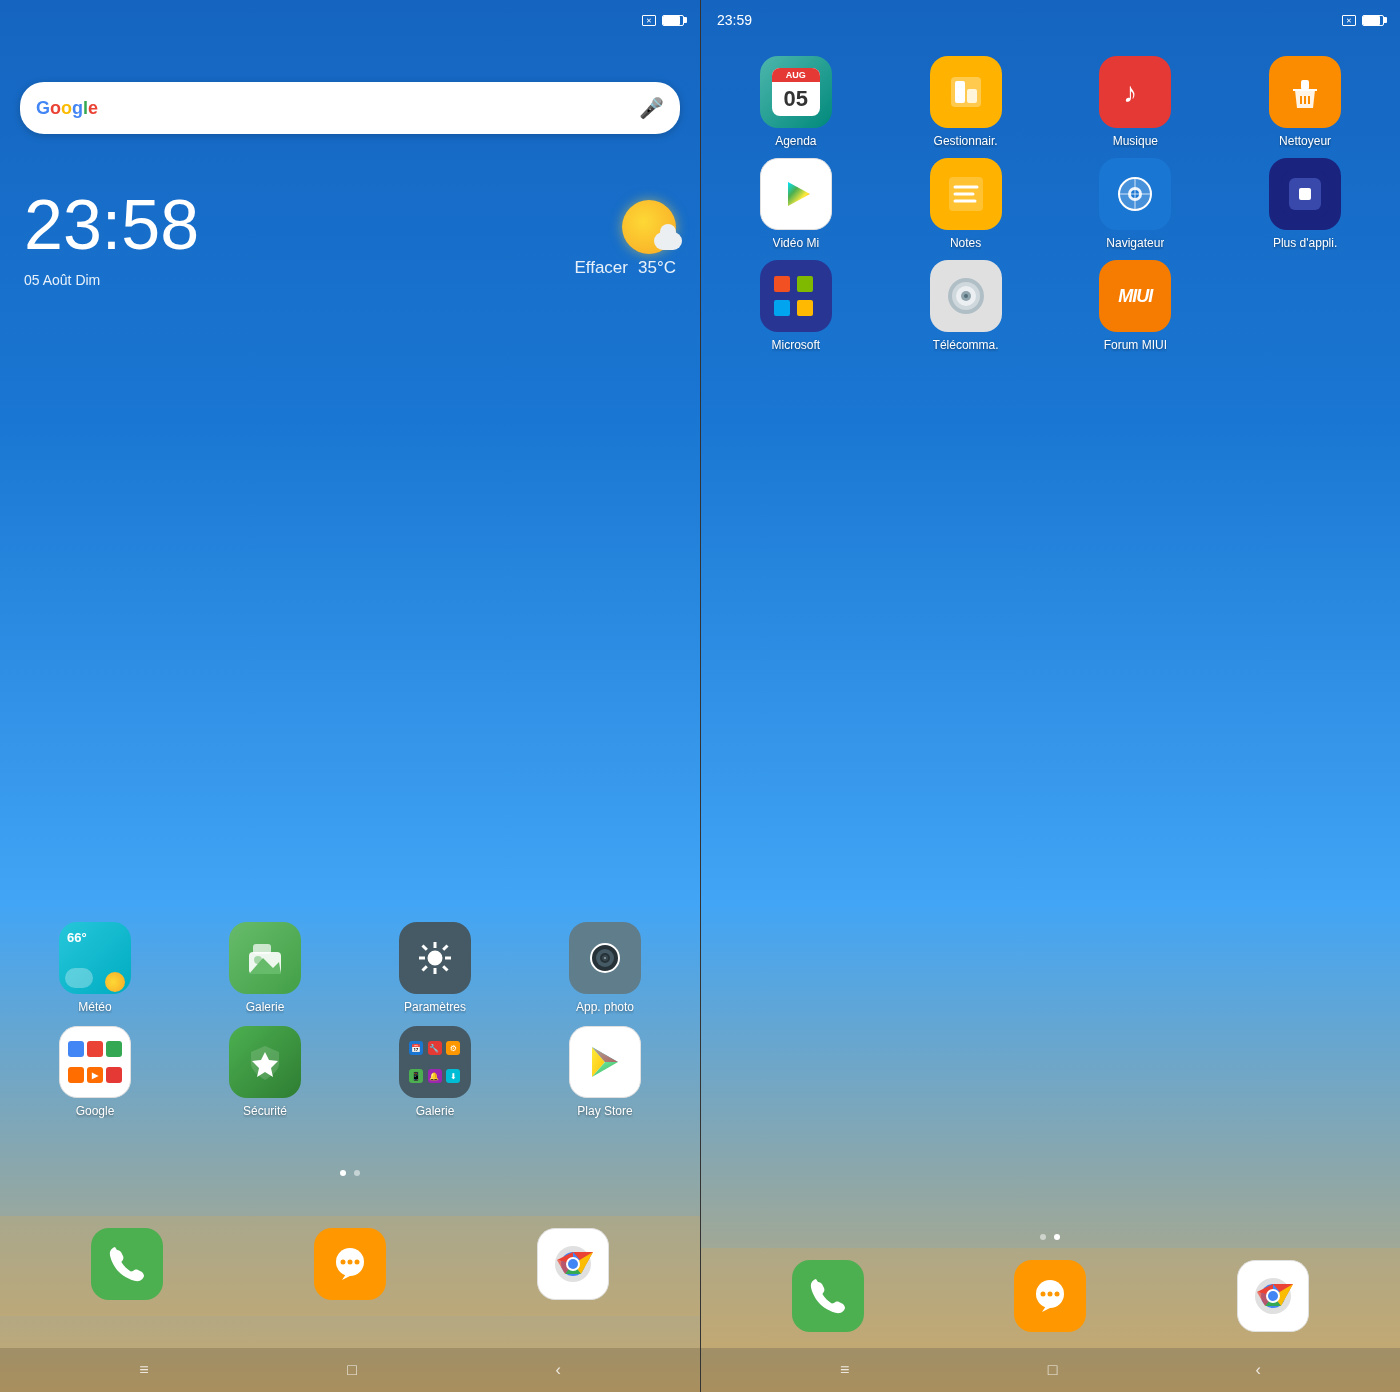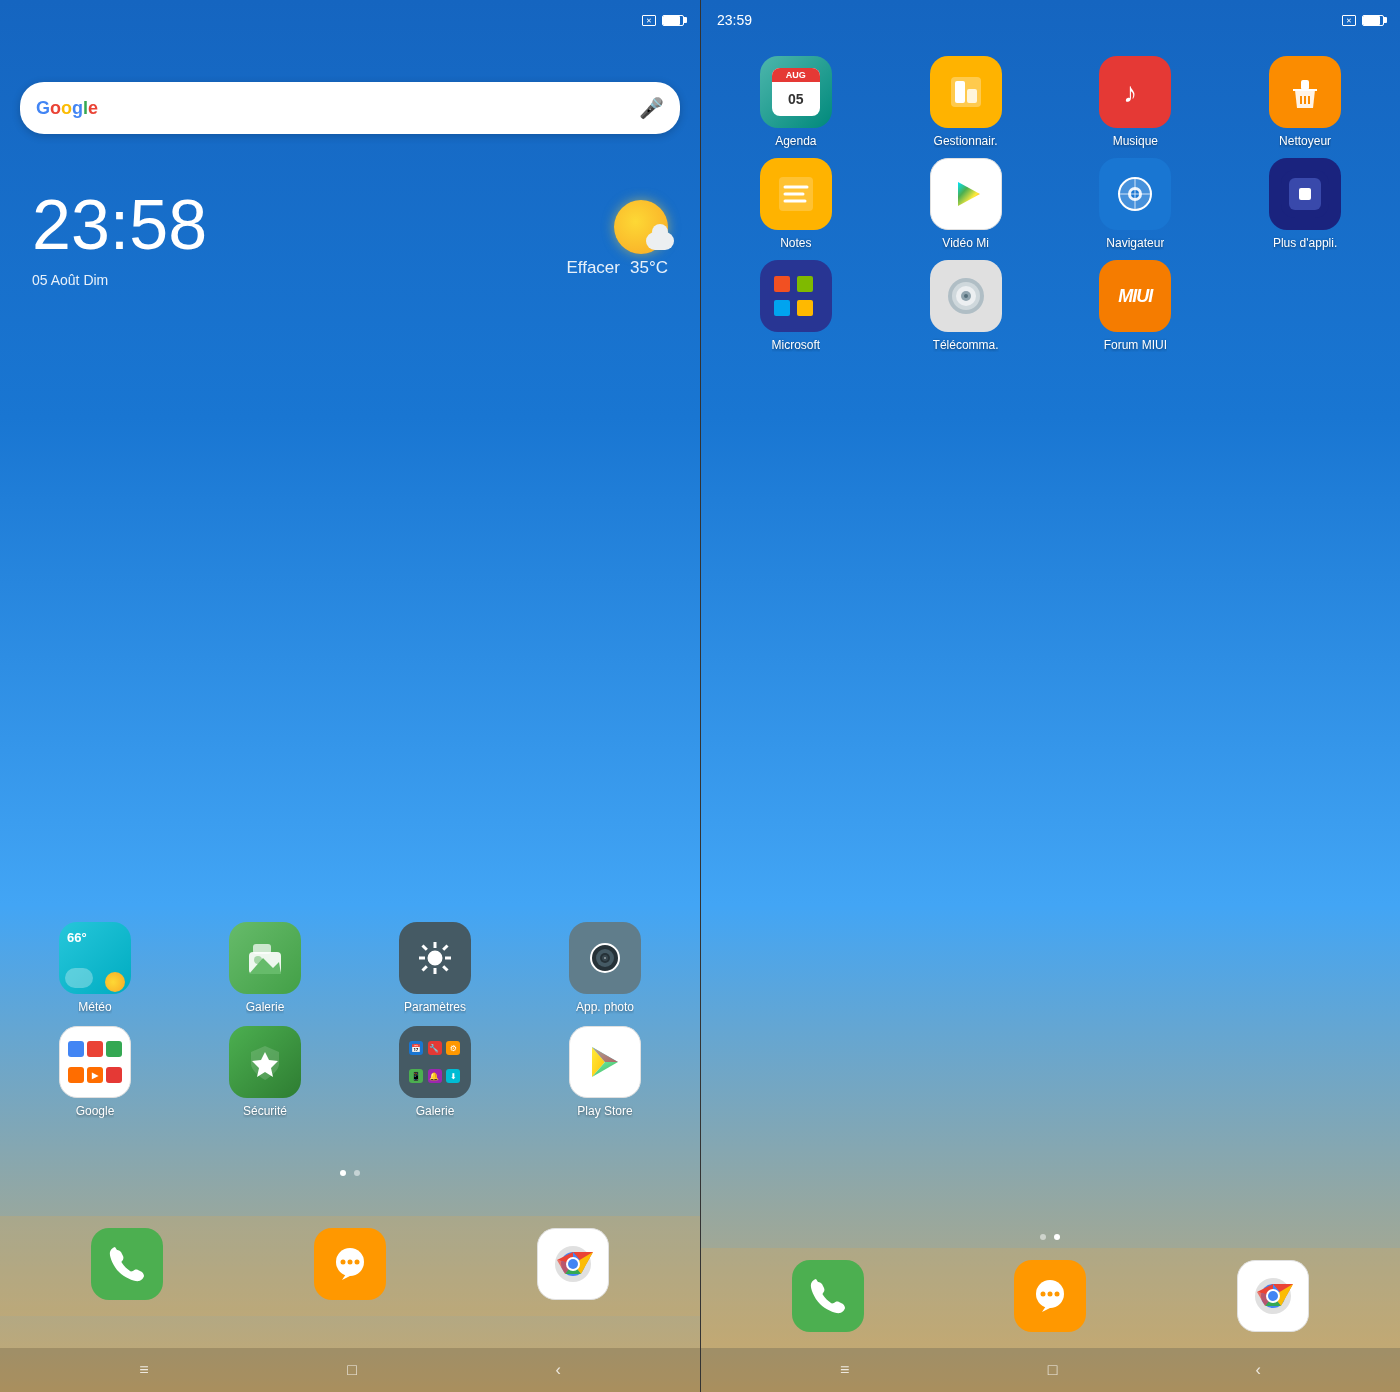--- a/index.html
+++ b/index.html
@@ -117,21 +117,21 @@
     .google-logo span:nth-child(4) { color: #4285f4; }
     .google-logo span:nth-child(5) { color: #34a853; }
     .google-logo span:nth-child(6) { color: #ea4335; }
     .mic-icon {
       color: #4285f4;
       font-size: 20px;
     }
 
     
     .clock-widget {
-      padding: 10px 32px;
+      padding: 10px 24px;
       display: flex;
       align-items: center;
       justify-content: space-between;
     }
     .clock-time {
       color: white;
       font-size: 70px;
       font-weight: 200;
       line-height: 1;
     }
@@ -515,21 +515,21 @@
   </div>
 
   <div style="padding: 16px 10px 0;">
 
     <div class="app-grid" style="padding: 0 6px 10px;">
 
       <div class="app-item">
         <div class="app-icon icon-agenda" style="display:flex;align-items:center;justify-content:center;">
           <div style="background:white;border-radius:8px;width:48px;height:48px;display:flex;flex-direction:column;overflow:hidden;">
             <div style="background:#e53935;height:14px;display:flex;align-items:center;justify-content:center;color:white;font-size:9px;font-weight:bold;">AUG</div>
-            <div style="flex:1;display:flex;align-items:center;justify-content:center;font-size:14px;font-weight:bold;color:#333;">05</div>
+            <div style="flex:1;display:flex;align-items:center;justify-content:center;font-size:22px;font-weight:bold;color:#333;">05</div>
           </div>
         </div>
         <span class="app-label">Agenda</span>
       </div>
 
       <div class="app-item">
         <div class="app-icon icon-gestionnaire" style="display:flex;align-items:center;justify-content:center;">
           <svg width="38" height="38" viewBox="0 0 38 38">
             <rect x="4" y="4" width="30" height="30" rx="4" fill="white" opacity="0.3"></rect>
             <rect x="8" y="8" width="10" height="22" rx="2" fill="white"></rect>
@@ -557,51 +557,51 @@
             <line x1="20" y1="24" x2="20" y2="32" stroke="#fb8c00" stroke-width="2"></line>
             <line x1="24" y1="24" x2="24" y2="32" stroke="#fb8c00" stroke-width="2"></line>
             <path d="M8 18 L32 18" stroke="white" stroke-width="2"></path>
           </svg>
         </div>
         <span class="app-label">Nettoyeur</span>
       </div>
     </div>
 
     <div class="app-grid" style="padding: 0 6px 10px;">
-
-      <div class="app-item">
-        <div class="app-icon icon-notes" style="display:flex;align-items:center;justify-content:center;">
-          <svg width="42" height="42" viewBox="0 0 42 42">
-            <rect x="4" y="4" width="34" height="34" rx="4" fill="rgba(255,255,255,0.2)"></rect>
-            <line x1="10" y1="14" x2="32" y2="14" stroke="white" stroke-width="3" stroke-linecap="round"></line>
-            <line x1="10" y1="21" x2="28" y2="21" stroke="white" stroke-width="3" stroke-linecap="round"></line>
-            <line x1="10" y1="28" x2="30" y2="28" stroke="white" stroke-width="3" stroke-linecap="round"></line>
-          </svg>
-        </div>
-        <span class="app-label">Notes</span>
-      </div>
 
       <div class="app-item">
         <div class="app-icon icon-videomi" style="display:flex;align-items:center;justify-content:center;">
           <svg width="44" height="44" viewBox="0 0 44 44">
             <polygon points="14,10 36,22 14,34" fill="url(#playGrad)"></polygon>
             <defs>
               <linearGradient id="playGrad" x1="0%" y1="0%" x2="100%" y2="100%">
                 <stop offset="0%" style="stop-color:#00e5ff"></stop>
                 <stop offset="33%" style="stop-color:#4caf50"></stop>
                 <stop offset="66%" style="stop-color:#ffeb3b"></stop>
                 <stop offset="100%" style="stop-color:#ff5722"></stop>
               </linearGradient>
             </defs>
           </svg>
         </div>
         <span class="app-label">Vidéo Mi</span>
       </div>
 
       <div class="app-item">
+        <div class="app-icon icon-notes" style="display:flex;align-items:center;justify-content:center;">
+          <svg width="42" height="42" viewBox="0 0 42 42">
+            <rect x="4" y="4" width="34" height="34" rx="4" fill="rgba(255,255,255,0.2)"></rect>
+            <line x1="10" y1="14" x2="32" y2="14" stroke="white" stroke-width="3" stroke-linecap="round"></line>
+            <line x1="10" y1="21" x2="28" y2="21" stroke="white" stroke-width="3" stroke-linecap="round"></line>
+            <line x1="10" y1="28" x2="30" y2="28" stroke="white" stroke-width="3" stroke-linecap="round"></line>
+          </svg>
+        </div>
+        <span class="app-label">Notes</span>
+      </div>
+
+      <div class="app-item">
         <div class="app-icon icon-navigateur" style="display:flex;align-items:center;justify-content:center;">
           <svg width="44" height="44" viewBox="0 0 44 44">
             <circle cx="22" cy="22" r="16" fill="rgba(255,255,255,0.2)"></circle>
             <circle cx="22" cy="22" r="16" fill="none" stroke="white" stroke-width="2"></circle>
             <circle cx="22" cy="22" r="7" fill="white" opacity="0.9"></circle>
             <circle cx="22" cy="22" r="4" fill="#1976d2"></circle>
             <line x1="22" y1="6" x2="22" y2="38" stroke="white" stroke-width="1.5" opacity="0.5"></line>
             <line x1="6" y1="22" x2="38" y2="22" stroke="white" stroke-width="1.5" opacity="0.5"></line>
           </svg>
         </div>

